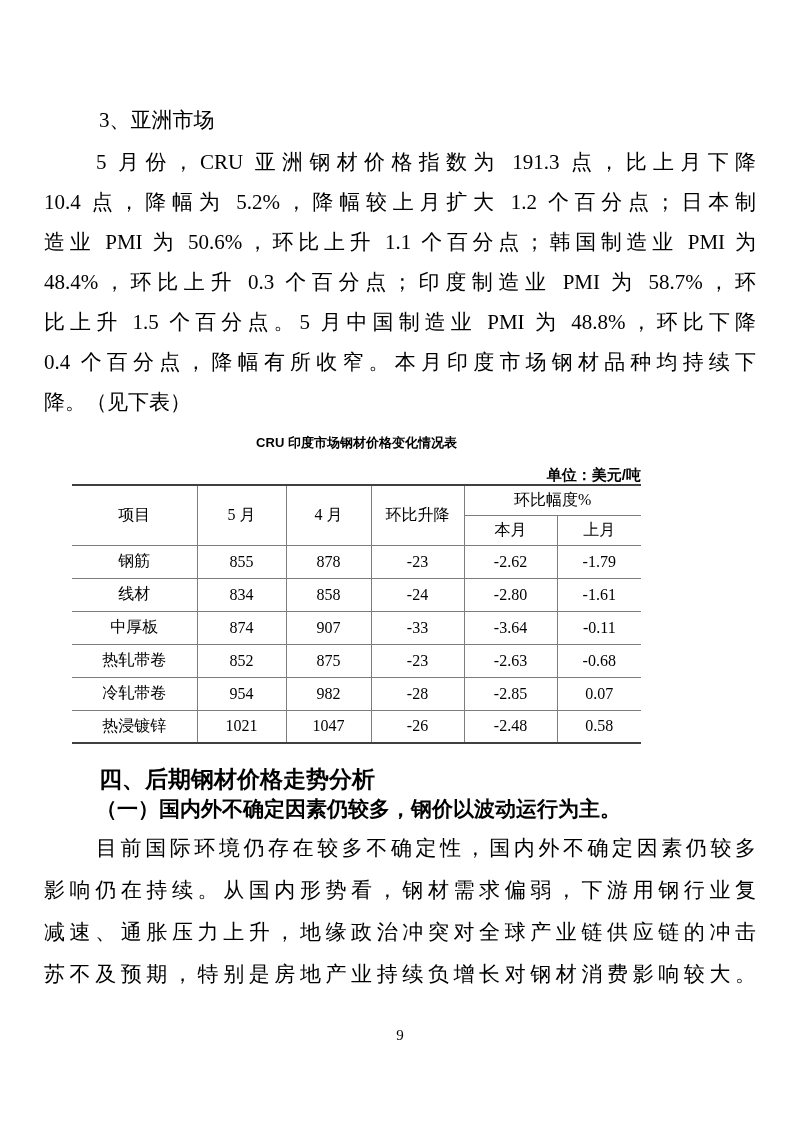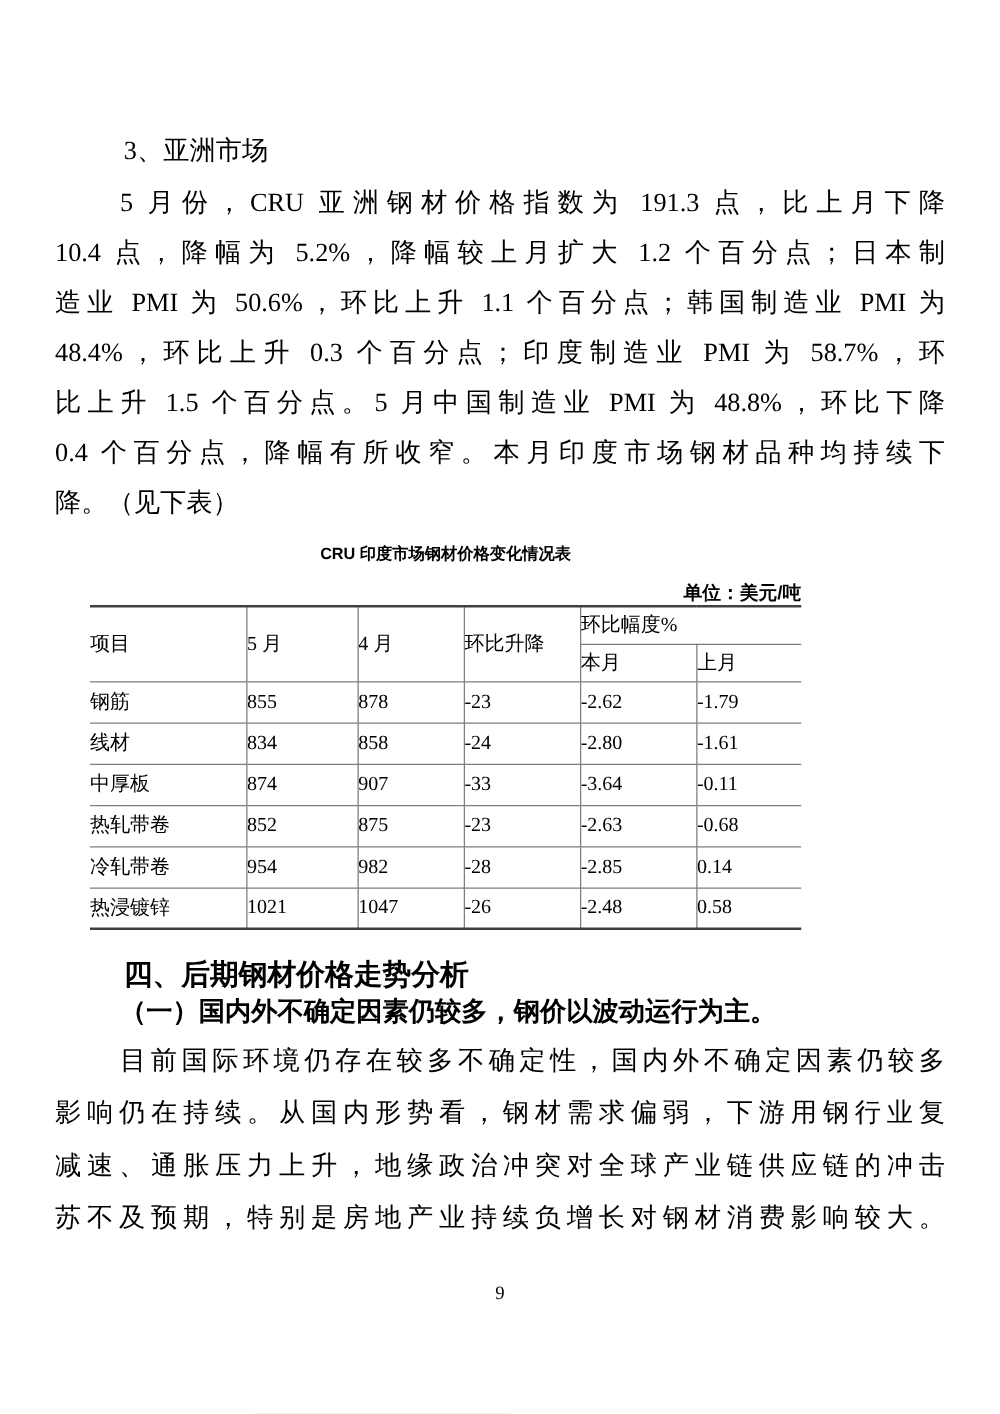--- a/index.html
+++ b/index.html
@@ -61,21 +61,21 @@
     border-collapse: collapse;
     table-layout: fixed;
     width: 569px;
     font-size: 16px;
     border-top: 2px solid #404040;
     border-bottom: 2px solid #404040;
   }
   table.tbl th, table.tbl td {
     border: 1px solid #7d7d7d;
     font-weight: normal;
-    text-align: left;
+    text-align: center;
     vertical-align: middle;
     padding: 0;
     overflow: hidden;
   }
   table.tbl tr > *:first-child { border-left: 0; }
   table.tbl tr > *:last-child { border-right: 0; }
   table.tbl thead tr { height: 30px; }
   table.tbl tbody tr { height: 33px; }
 
   
@@ -177,21 +177,21 @@
     <td>-23</td>
     <td>-2.63</td>
     <td>-0.68</td>
   </tr>
             <tr>
     <td>冷轧带卷</td>
     <td>954</td>
     <td>982</td>
     <td>-28</td>
     <td>-2.85</td>
-    <td>0.14</td>
+    <td>0.07</td>
   </tr>
             <tr>
     <td>热浸镀锌</td>
     <td>1021</td>
     <td>1047</td>
     <td>-26</td>
     <td>-2.48</td>
     <td>0.58</td>
   </tr>
           </tbody>

